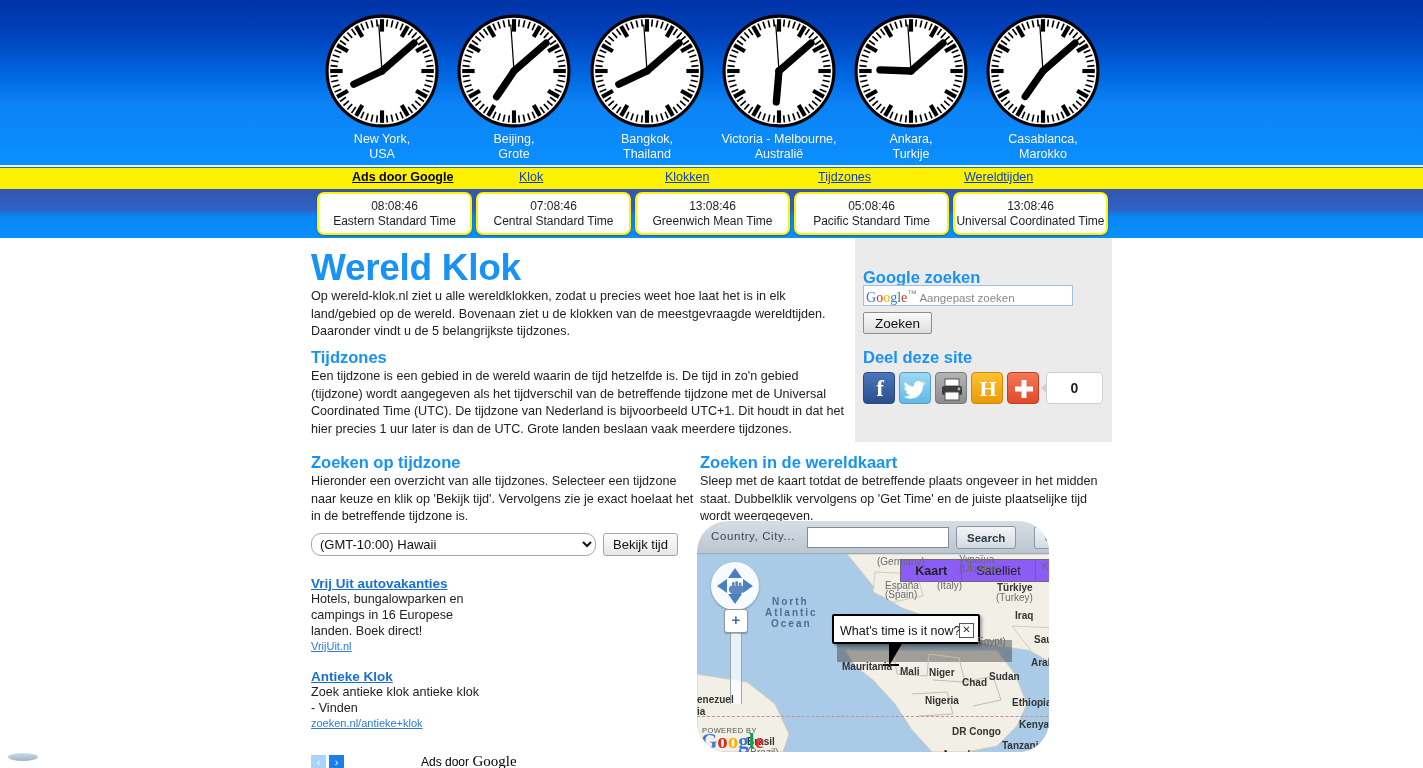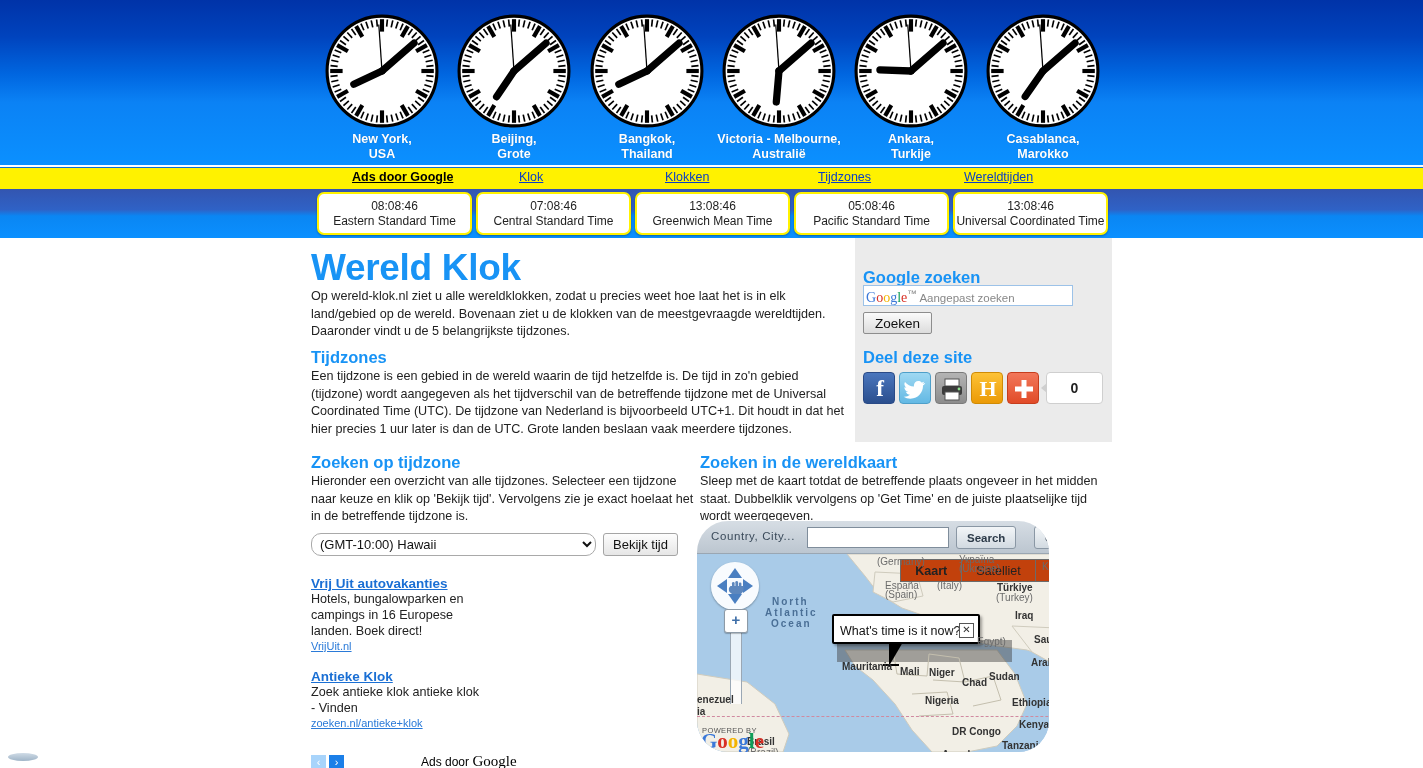--- a/index.html
+++ b/index.html
@@ -7,21 +7,20 @@
     width:1423px;height:768px;overflow:hidden;
     font-family:"Liberation Sans", sans-serif;
     background:#ffffff;
   }
   .page{position:relative;width:1423px;height:768px;overflow:hidden;}
 
   
   .banner{
     position:absolute;left:0;top:0;width:1423px;height:165px;
     background:linear-gradient(to bottom,#0033a8 0%,#0043bd 22%,#0066e0 45%,#0b82f5 62%,#0b90ff 100%);
-    font-weight:bold;
   }
   .clocks{position:absolute;left:0;top:0;width:1423px;height:165px;}
   .clock-wrap{position:absolute;width:140px;text-align:center;top:14px;}
   .clock{position:relative;width:114px;height:114px;margin:0 auto;}
   .clock svg{display:block;}
   .clock-label{
     margin-top:4px;color:#ffffff;font-size:12.5px;line-height:15px;
     text-shadow:0 0 1px rgba(0,0,0,.25);
   }
 
@@ -171,21 +170,21 @@
     font-family:"Liberation Sans",sans-serif;font-size:11.5px;font-weight:bold;color:#2d3b49;
     background:linear-gradient(to bottom,#f3f6f8,#d2dae1);
     border:1px solid #8a97a4;border-radius:3px;cursor:pointer;
   }
   .mbtn-search{left:259px;}
   .mbtn-gettime{left:337px;}
 
   .mapcanvas{position:absolute;left:0;top:33px;width:416px;height:198px;background:#a5c8e8;overflow:hidden;}
   .maptypes{position:absolute;right:10px;top:5px;height:23px;display:flex;}
   .mt{
-    height:23px;line-height:23px;padding:0 14px;background:#c2410c;border:1px solid #6b6b6b;
+    height:23px;line-height:23px;padding:0 14px;background:#8b5cf6;border:1px solid #6b6b6b;
     font-size:12.5px;color:#222;box-sizing:border-box;margin-left:-1px;cursor:pointer;
   }
   .mt.active{font-weight:bold;}
 
   .navpad{
     position:absolute;left:14px;top:8px;width:48px;height:48px;border-radius:50%;
     background:rgba(255,255,255,.92);box-shadow:0 1px 2px rgba(0,0,0,.35);
   }
   .zoomtrack{
     position:absolute;left:33px;top:62px;width:10px;height:88px;

